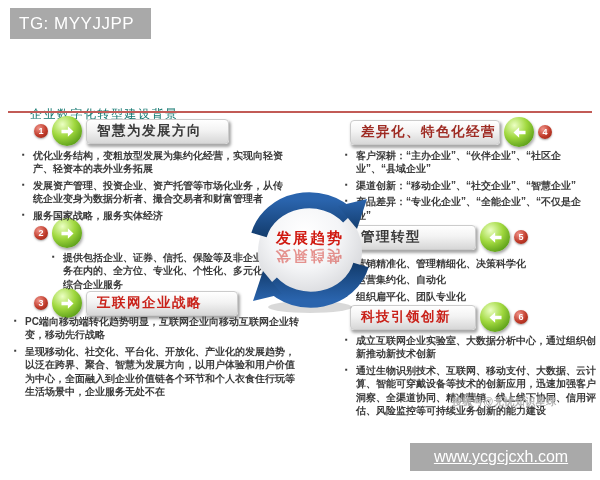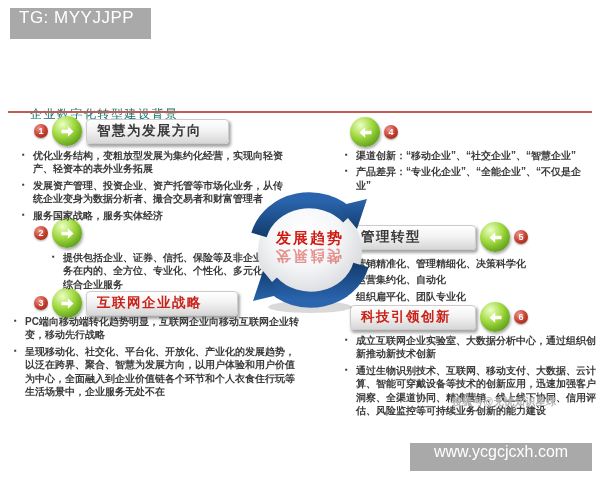--- a/index.html
+++ b/index.html
@@ -1,20 +1,20 @@
 <!DOCTYPE html>
 <html><head>
 <meta charset="utf-8">
 <style>
   html,body{margin:0;padding:0;background:#fff;}
   .canvas{position:relative;width:600px;height:480px;background:#ffffff;overflow:hidden;
           font-family:"Liberation Sans","DejaVu Sans",sans-serif;}
-  .graybar{position:absolute;background:#a9a9a9;color:#ffffff;display:flex;align-items:flex-start;box-sizing:border-box;}
+  .graybar{position:absolute;background:#a9a9a9;color:#ffffff;display:flex;align-items:center;box-sizing:border-box;}
   #tgbar{left:10px;top:8px;width:141px;height:31px;font-size:17px;padding-left:9px;letter-spacing:.5px;}
-  #urlbar{left:410px;top:443px;width:182px;height:28px;font-size:16px;justify-content:center;}
+  #urlbar{left:410px;top:443px;width:182px;height:28px;font-size:16px;justify-content:center;text-decoration:underline;}
   .title{position:absolute;left:30px;top:82px;font-size:12px;color:#0f766e;letter-spacing:1.5px;font-weight:500;margin-top:24px;}
   .rule{position:absolute;left:8px;top:111px;width:584px;height:2px;background:#c25b56;}
 
   .hdr{position:absolute;display:flex;align-items:center;gap:4px;height:30px;}
   .numc{width:14px;height:14px;border-radius:50%;flex:0 0 14px;
         background:radial-gradient(circle at 35% 30%,#ef9288,#c03b2a 55%,#8e2012);
         color:#fff;font-size:9px;font-weight:bold;display:flex;align-items:center;justify-content:center;
         box-shadow:0 1px 2px rgba(0,0,0,.35);}
   .gsphere{width:30px;height:30px;border-radius:50%;flex:0 0 30px;
         background:radial-gradient(circle at 35% 28%,#ecffc4,#a0d83e 42%,#63a51d 75%,#3d7c0b);
@@ -93,20 +93,23 @@
       <svg viewBox="0 0 24 24">
           <path d="M3.5 9.5h9V4.5l8 7.5-8 7.5v-5h-9z" fill="#ffffff"></path>
         </svg>
     </span>
     <span class="hbar">
       <span class="hbar-t">互联网企业战略</span>
     </span>
   </div>
 
   <div id="h4" class="hdr maroon">
+    <span class="hbar">
+      <span class="hbar-t">差异化、特色化经营</span>
+    </span>
     <span class="gsphere left">
       <svg viewBox="0 0 24 24">
           <path d="M3.5 9.5h9V4.5l8 7.5-8 7.5v-5h-9z" fill="#ffffff"></path>
         </svg>
     </span>
     <span class="numc">4</span>
   </div>
 
   <div id="h5" class="hdr">
     <span class="hbar">
@@ -141,20 +144,21 @@
   <div id="b2" class="bullets">
     <div class="bullet">提供包括企业、证券、信托、保险等及非企业服务在内的、全方位、专业化、个性化、多元化的综合企业服务</div>
   </div>
 
   <div id="b3" class="bullets">
     <div class="bullet">PC端向移动端转化趋势明显，互联网企业向移动互联网企业转变，移动先行战略</div>
     <div class="bullet">呈现移动化、社交化、平台化、开放化、产业化的发展趋势，以泛在跨界、聚合、智慧为发展方向，以用户体验和用户价值为中心，全面融入到企业价值链各个环节和个人衣食住行玩等生活场景中，企业服务无处不在</div>
   </div>
 
   <div id="b4" class="bullets">
+    <div class="bullet">客户深耕：“主办企业”、“伙伴企业”、“社区企业”、“县域企业”</div>
     <div class="bullet">渠道创新：“移动企业”、“社交企业”、“智慧企业”</div>
     <div class="bullet">产品差异：“专业化企业”、“全能企业”、“不仅是企业”</div>
   </div>
 
   <div id="b5" class="bullets">
     <div class="bullet">营销精准化、管理精细化、决策科学化</div>
     <div class="bullet">运营集约化、自动化</div>
     <div class="bullet">组织扁平化、团队专业化</div>
   </div>
 

